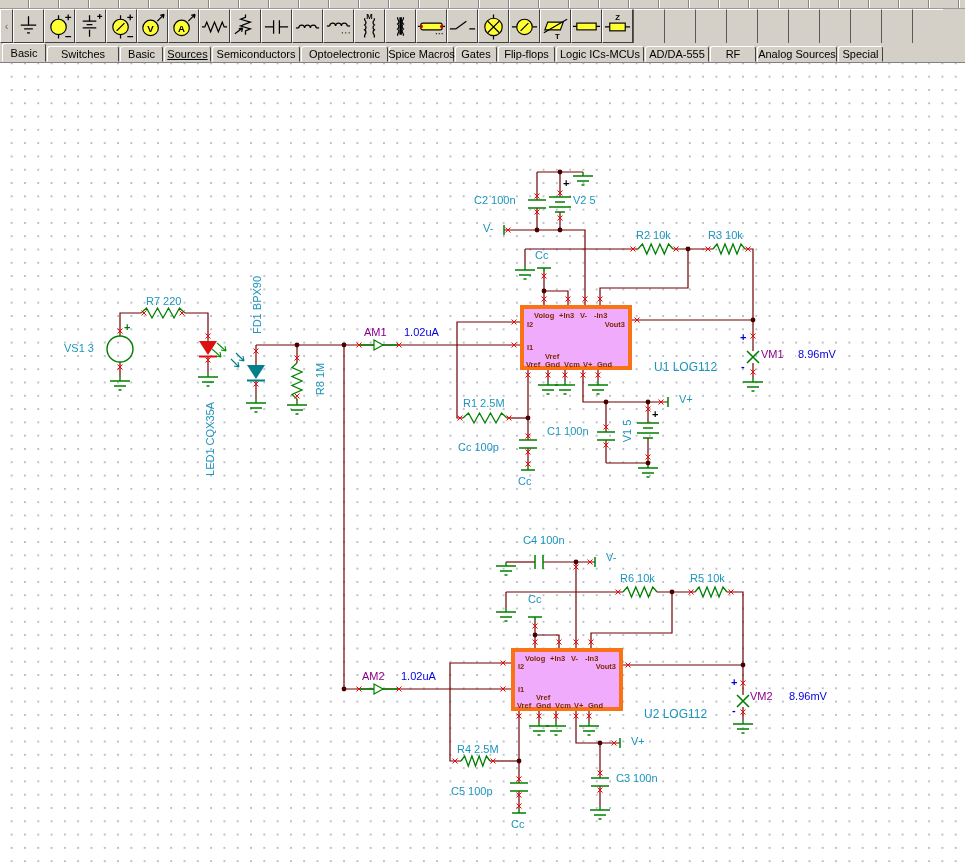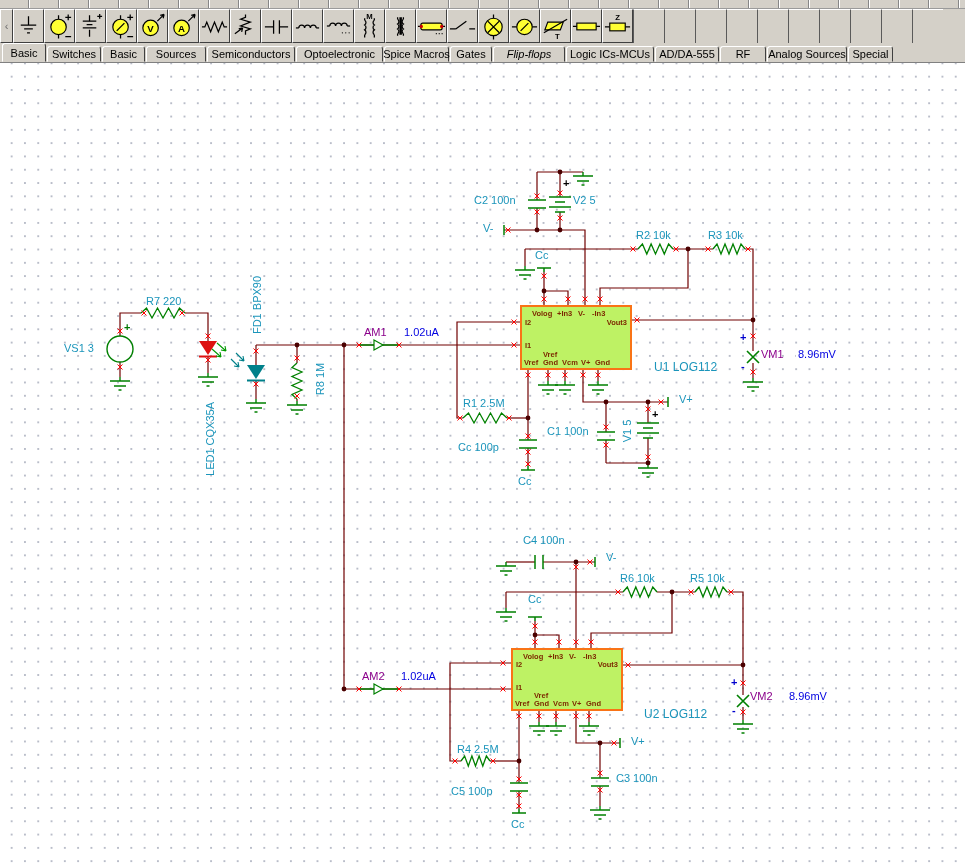--- a/index.html
+++ b/index.html
@@ -26,21 +26,21 @@
   .tab{box-sizing:border-box;height:16px;border:1px solid;border-color:#fff #404040 #d4d0c8 #fff;
        border-radius:3px 3px 0 0;background:#d4d0c8;font-size:11px;color:#000;display:flex;align-items:center;
        justify-content:center;margin-right:1px;white-space:nowrap;text-align:right;}
   .tab.active{height:19px;z-index:7;border-bottom-color:#d4d0c8;}
   
   .canvas{position:absolute;left:0;top:63px;width:965px;height:802px;background-color:#ffffff;
     background-image:radial-gradient(circle,#b9bdc9 0.8px,transparent 1.1px);
     background-size:13.3px 13.3px;background-position:5px 7px;z-index:1;}
   #schem{position:absolute;left:0;top:0;width:965px;height:865px;z-index:3;}
   
-  .ic{position:absolute;box-sizing:border-box;background:#bef264;border:2px solid #f97316;z-index:2;}
+  .ic{position:absolute;box-sizing:border-box;background:#f0abfc;border:4px solid #f97316;z-index:2;}
   .pin{position:absolute;font-size:7.5px;font-weight:bold;color:#7c2900;white-space:nowrap;line-height:8px;}
   
   .lbl{position:absolute;font-size:11px;color:#1b95bb;white-space:nowrap;z-index:4;line-height:12px;}
   .pur{color:#8b008b;}
   .val{color:#0000e0;background:#fff;padding:0 2px;}
   .big{font-size:12px;}
   .rot{transform:translate(-50%,-50%) rotate(-90deg);}
   .sgn{position:absolute;font-size:11px;font-weight:bold;color:#0000cd;z-index:4;line-height:11px;}
   .bsgn{color:#000;}
   .gsgn{color:#007700;}
@@ -196,28 +196,28 @@
       <div class="tcell"></div>
       <div class="tcell"></div>
       <div class="tcell"></div>
       <div class="tcell"></div>
       <div class="tcell"></div>
       <div class="tcell"></div>
     </div>
 
   <div class="tabs" id="tabs">
       <div class="tab active" style="width: 44px;">Basic</div>
-      <div class="tab" style="width: 54px;">Switches</div>
+      <div class="tab" style="width: 72px;">Switches</div>
       <div class="tab" style="width: 43px;">Basic</div>
-      <div class="tab" style="width: 60px;">Sources</div>
+      <div class="tab" style="width: 47px; text-decoration: underline;">Sources</div>
       <div class="tab" style="width: 88px;">Semiconductors</div>
       <div class="tab" style="width: 87px;">Optoelectronic</div>
       <div class="tab" style="width: 65px;">Spice Macros</div>
       <div class="tab" style="width: 42px;">Gates</div>
-      <div class="tab" style="width: 72px; font-style: italic;">Flip-flops</div>
+      <div class="tab" style="width: 57px;">Flip-flops</div>
       <div class="tab" style="width: 88px;">Logic ICs-MCUs</div>
       <div class="tab" style="width: 64px;">AD/DA-555</div>
       <div class="tab" style="width: 46px;">RF</div>
       <div class="tab" style="width: 80px;">Analog Sources</div>
       <div class="tab" style="width: 45px;">Special</div>
     </div>
 
   <div class="canvas"></div>
 
   <div class="ic" style="left:520px;top:305px;width:112px;height:65px;">

